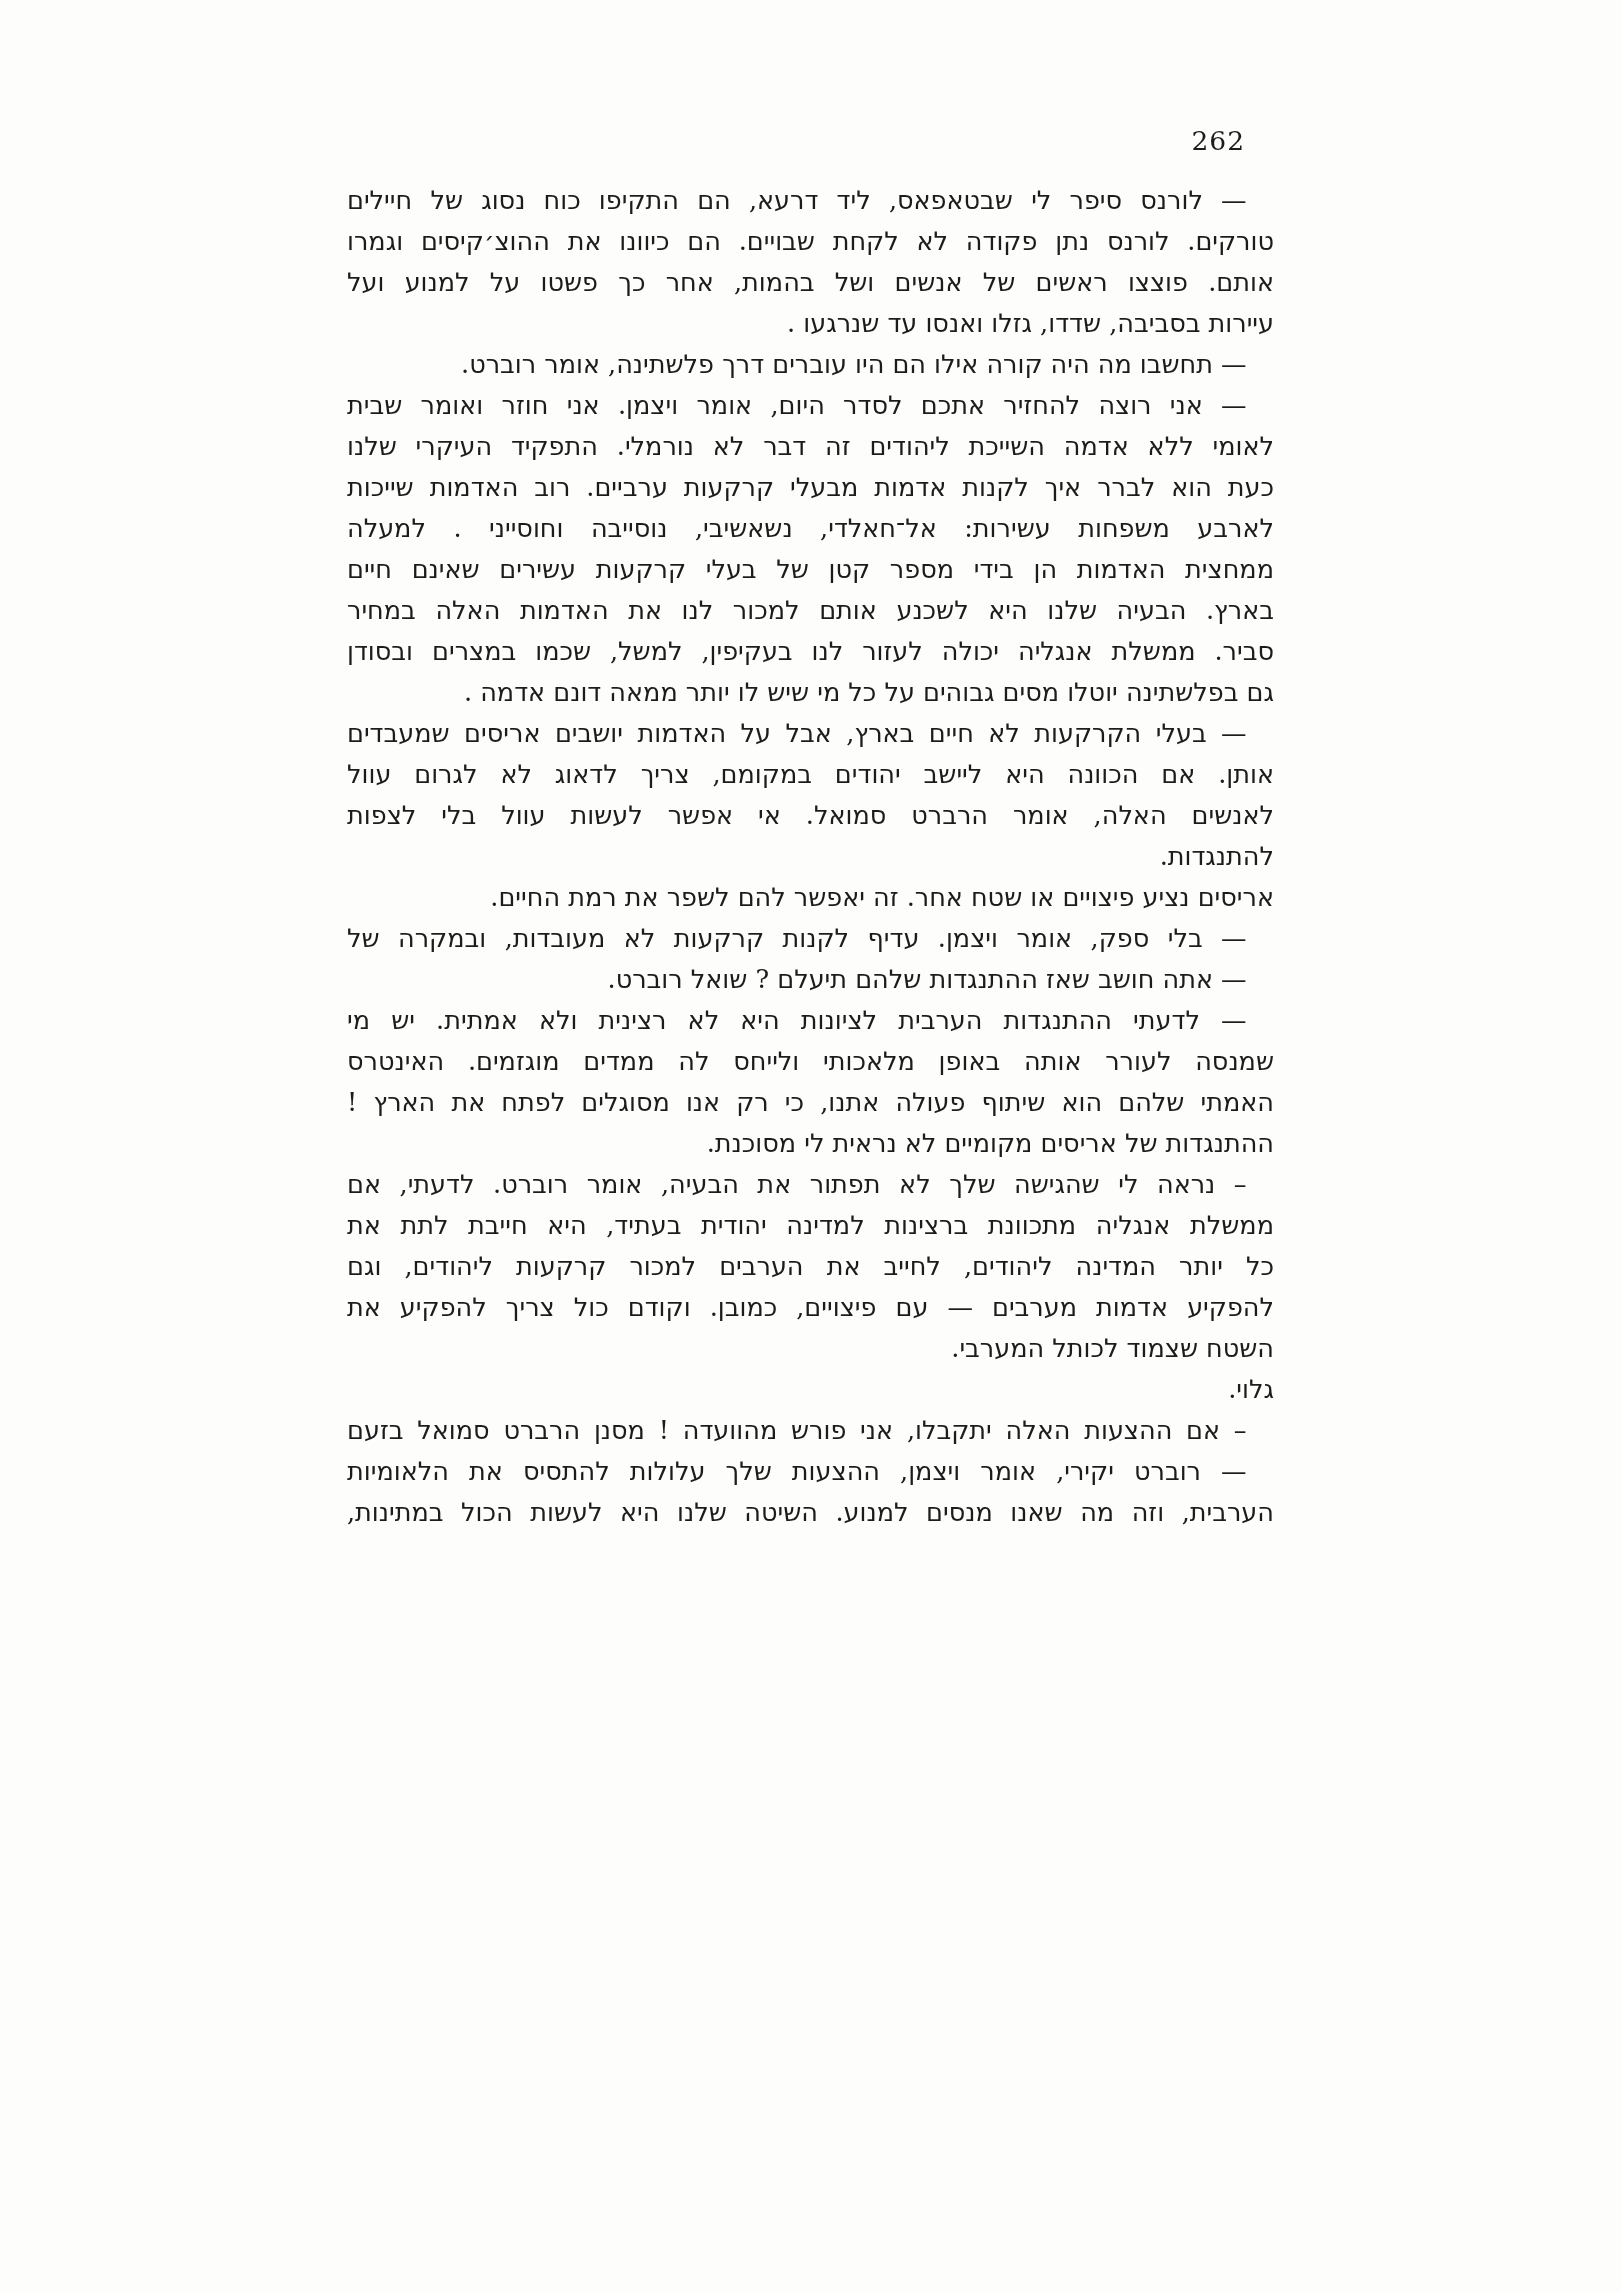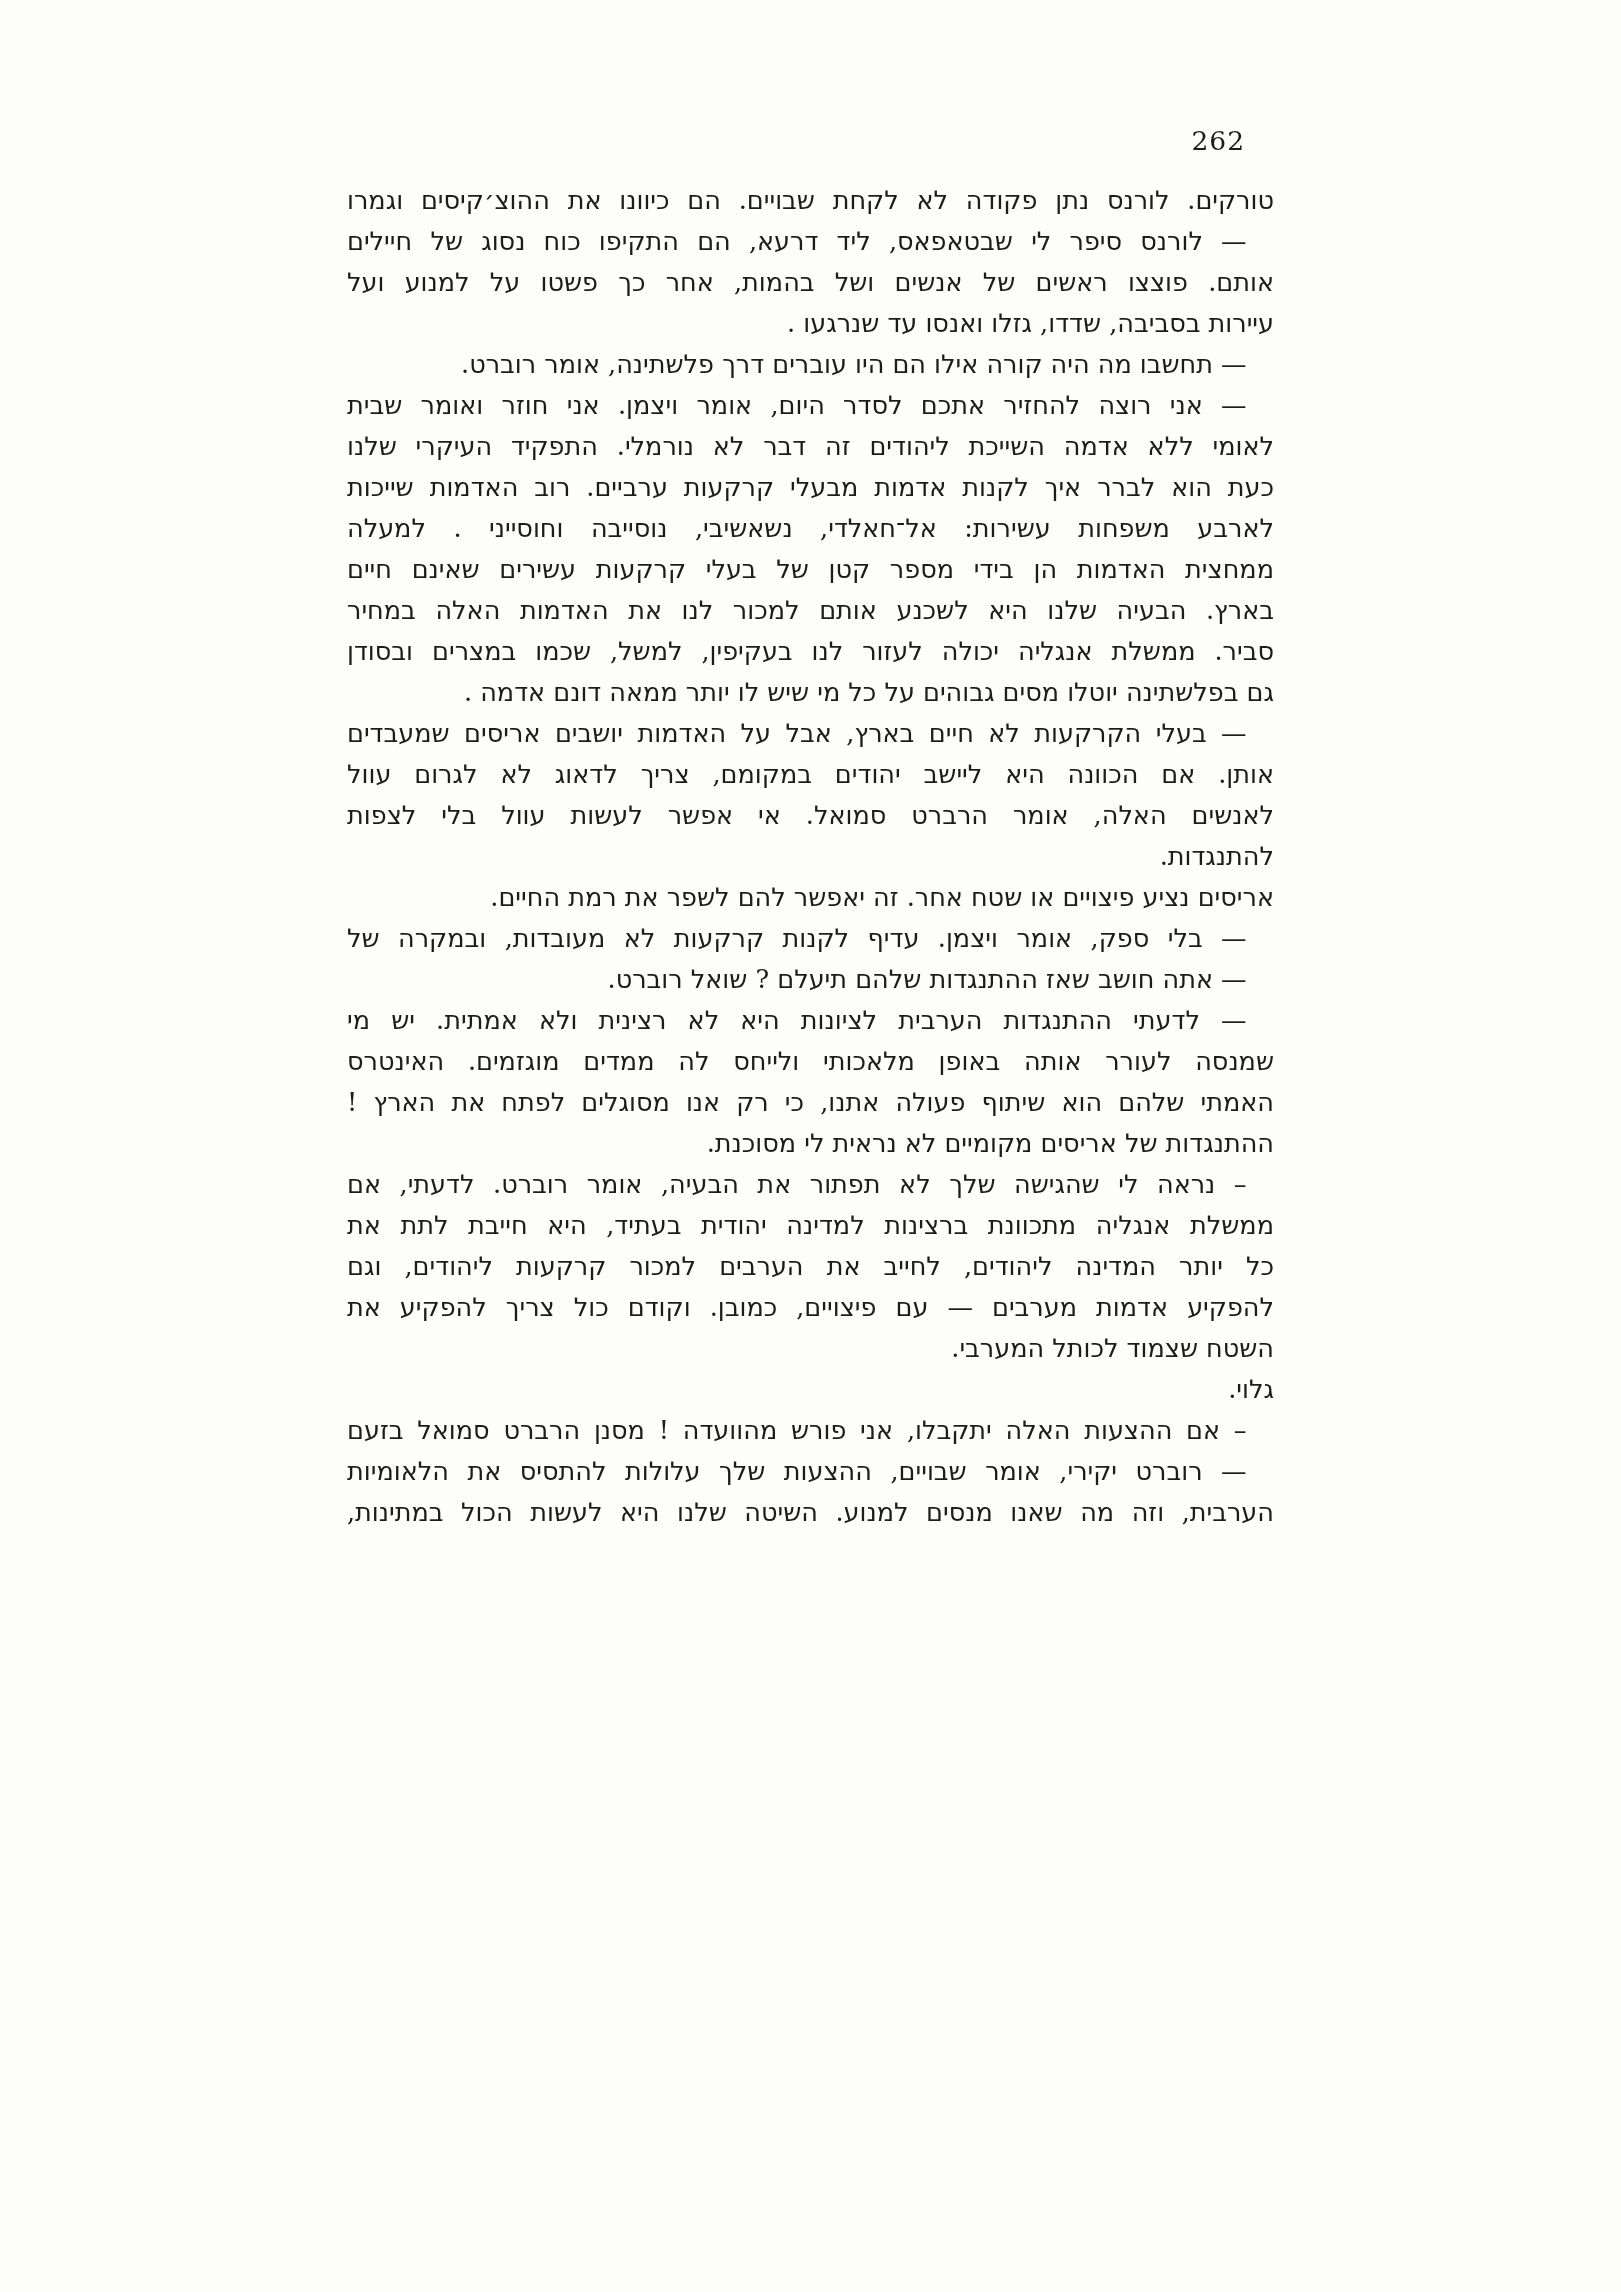--- a/index.html
+++ b/index.html
@@ -49,22 +49,22 @@
     text-indent: 27.4px;
   }
 </style>
 </head>
 <body>
 
 <div class="page">
   <div class="page-number">262</div>
   <div class="body-text">
       <div class="paragraph">
+        <div class="text-line j first">— לורנס סיפר לי שבטאפאס, ליד דרעא, הם התקיפו כוח נסוג של חיילים</div>
         <div class="text-line j">טורקים. לורנס נתן פקודה לא לקחת שבויים. הם כיוונו את ההוצ׳קיסים וגמרו</div>
-        <div class="text-line j first">— לורנס סיפר לי שבטאפאס, ליד דרעא, הם התקיפו כוח נסוג של חיילים</div>
         <div class="text-line j">אותם. פוצצו ראשים של אנשים ושל בהמות, אחר כך פשטו על למנוע ועל</div>
         <div class="text-line">עיירות בסביבה, שדדו, גזלו ואנסו עד שנרגעו .</div>
       </div>
       <div class="paragraph">
         <div class="text-line first">— תחשבו מה היה קורה אילו הם היו עוברים דרך פלשתינה, אומר רוברט.</div>
       </div>
       <div class="paragraph">
         <div class="text-line j first">— אני רוצה להחזיר אתכם לסדר היום, אומר ויצמן. אני חוזר ואומר שבית</div>
         <div class="text-line j">לאומי ללא אדמה השייכת ליהודים זה דבר לא נורמלי. התפקיד העיקרי שלנו</div>
         <div class="text-line j">כעת הוא לברר איך לקנות אדמות מבעלי קרקעות ערביים. רוב האדמות שייכות</div>
@@ -98,18 +98,18 @@
         <div class="text-line j">ממשלת אנגליה מתכוונת ברצינות למדינה יהודית בעתיד, היא חייבת לתת את</div>
         <div class="text-line j">כל יותר המדינה ליהודים, לחייב את הערבים למכור קרקעות ליהודים, וגם</div>
         <div class="text-line j">להפקיע אדמות מערבים — עם פיצויים, כמובן. וקודם כול צריך להפקיע את</div>
         <div class="text-line">השטח שצמוד לכותל המערבי.</div>
       </div>
       <div class="paragraph">
         <div class="text-line">גלוי.</div>
         <div class="text-line j first">– אם ההצעות האלה יתקבלו, אני פורש מהוועדה !  מסנן הרברט סמואל בזעם</div>
       </div>
       <div class="paragraph">
-        <div class="text-line j first">— רוברט יקירי, אומר שבויים, ההצעות שלך עלולות להתסיס את הלאומיות</div>
+        <div class="text-line j first">— רוברט יקירי, אומר ויצמן, ההצעות שלך עלולות להתסיס את הלאומיות</div>
         <div class="text-line j">הערבית, וזה מה שאנו מנסים  למנוע. השיטה שלנו היא לעשות הכול במתינות,</div>
       </div>
     </div>
 </div>
 
 
 </body></html>

